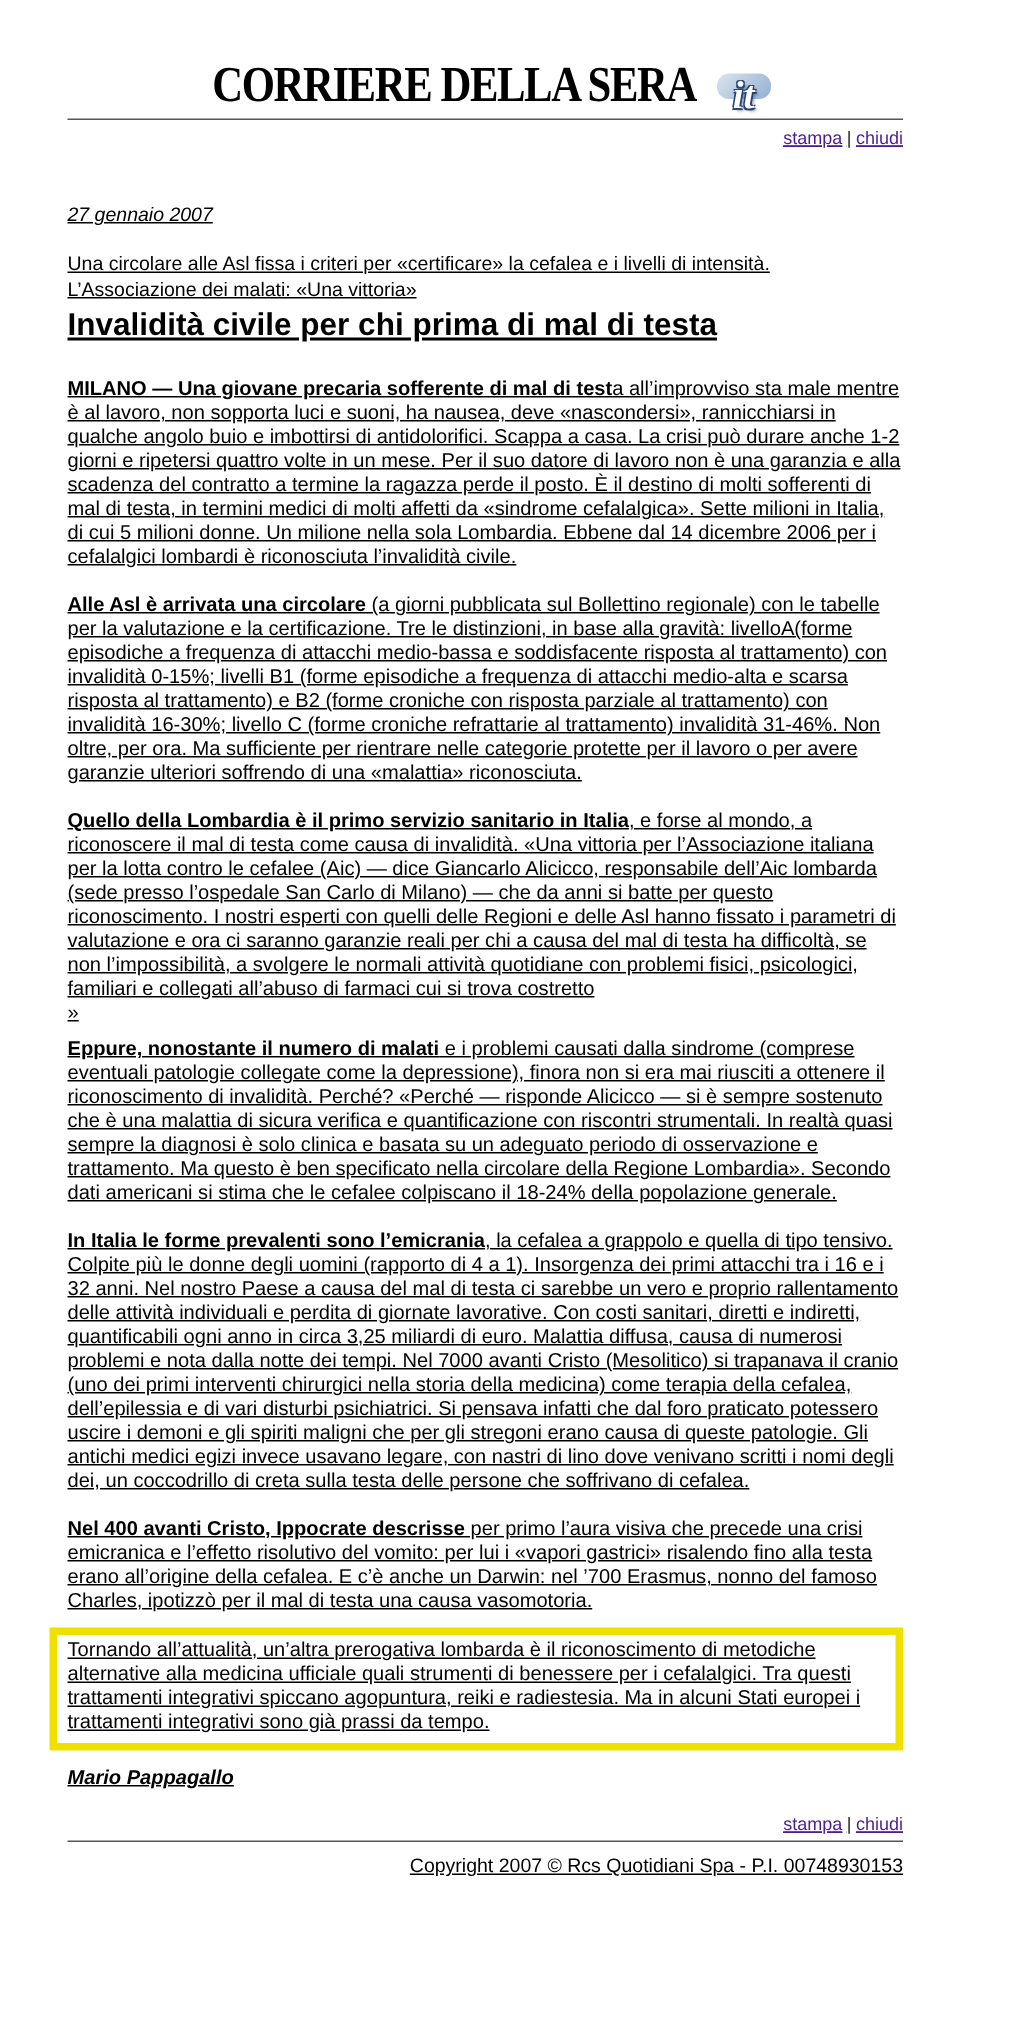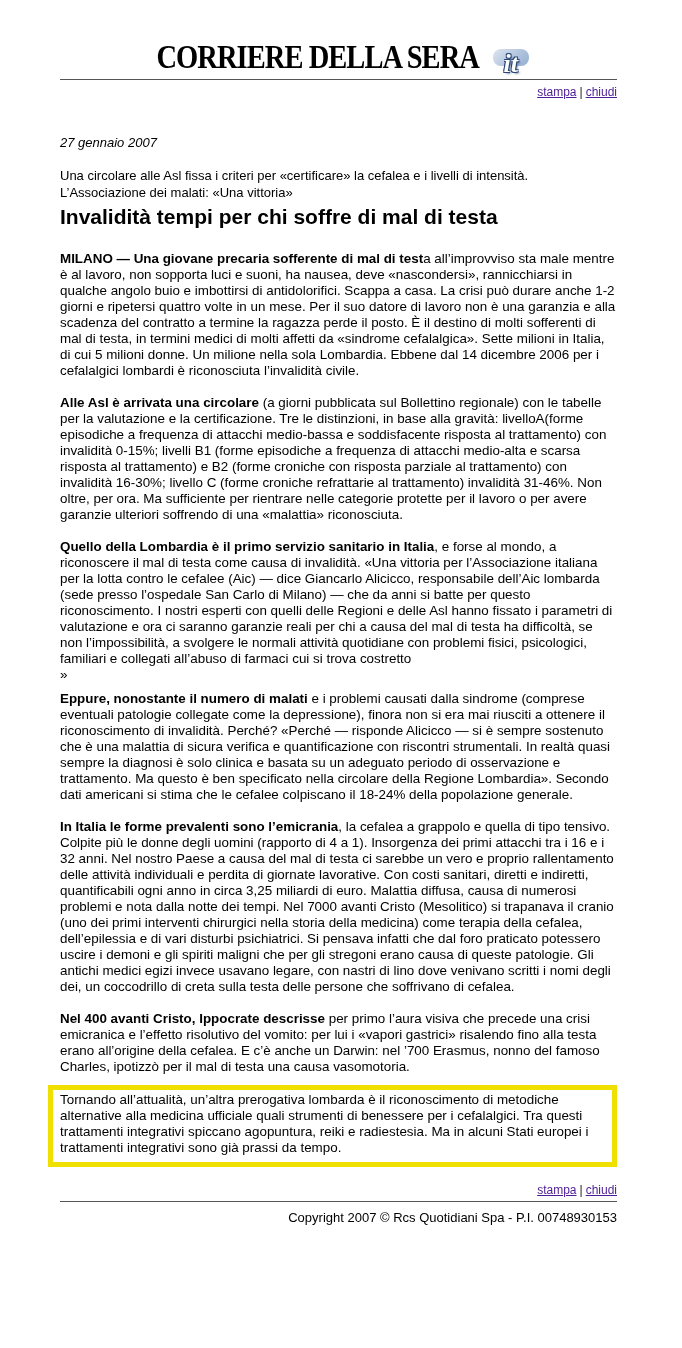--- a/index.html
+++ b/index.html
@@ -1,20 +1,20 @@
 <!DOCTYPE html>
 <html><head>
 <meta charset="utf-8">
 <style>
   html,body{margin:0;padding:0;}
   body{
     width:682px;height:1348px;overflow:hidden;background:#ffffff;color:#000;
     font-family:"Liberation Sans","DejaVu Sans",sans-serif;
   }
-  .content{margin-left:60px;width:557px;}
+  .content{margin-left:45px;width:557px;text-decoration:underline;}
   
   .masthead{padding-top:40px;text-align:center;}
   .logo{display:inline-flex;align-items:center;gap:5px;}
   .logo-text{
     font-family:"Liberation Serif","DejaVu Serif",serif;font-weight:bold;
     font-size:30px;letter-spacing:-1px;white-space:nowrap;
     display:inline-block;transform:scaleY(1.12) scaleX(.95);
   }
   .logo-badge{
     display:inline-block;width:36px;height:17px;border-radius:8px;
@@ -60,40 +60,41 @@
 
   <hr class="rule">
 
   <div class="linkbar">
     <a class="link">stampa</a><span class="sep">|</span><a class="link">chiudi</a>
   </div>
 
   <main>
     <p class="date">27 gennaio 2007</p>
     <p class="kicker">Una circolare alle Asl fissa i criteri per «certificare» la cefalea e i livelli di intensità. L’Associazione dei malati: «Una vittoria»</p>
-    <h1 class="headline">Invalidità tempi per chi soffre di mal di testa</h1>
+    <h1 class="headline">Invalidità civile per chi prima di mal di testa</h1>
 
     <div class="article-body">
 
       <p class="para"><strong>MILANO — Una giovane precaria sofferente di mal di test</strong><span>a all’improvviso sta male mentre è al lavoro, non sopporta luci e suoni, ha nausea, deve «nascondersi», rannicchiarsi in qualche angolo buio e imbottirsi di antidolorifici. Scappa a casa. La crisi può durare anche 1-2 giorni e ripetersi quattro volte in un mese. Per il suo datore di lavoro non è una garanzia e alla scadenza del contratto a termine la ragazza perde il posto. È il destino di molti sofferenti di mal di testa, in termini medici di molti affetti da «sindrome cefalalgica». Sette milioni in Italia, di cui 5 milioni donne. Un milione nella sola Lombardia. Ebbene dal 14 dicembre 2006 per i cefalalgici lombardi è riconosciuta l’invalidità civile.</span></p>
 
       <p class="para"><strong>Alle Asl è arrivata una circolare</strong><span> (a giorni pubblicata sul Bollettino regionale) con le tabelle per la valutazione e la certificazione. Tre le distinzioni, in base alla gravità: livelloA(forme episodiche a frequenza di attacchi medio-bassa e soddisfacente risposta al trattamento) con invalidità 0-15%; livelli B1 (forme episodiche a frequenza di attacchi medio-alta e scarsa risposta al trattamento) e B2 (forme croniche con risposta parziale al trattamento) con invalidità 16-30%; livello C (forme croniche refrattarie al trattamento) invalidità 31-46%. Non oltre, per ora. Ma sufficiente per rientrare nelle categorie protette per il lavoro o per avere garanzie ulteriori soffrendo di una «malattia» riconosciuta.</span></p>
 
       <p class="para para-tight"><strong>Quello della Lombardia è il primo servizio sanitario in Italia</strong><span>, e forse al mondo, a riconoscere il mal di testa come causa di invalidità. «Una vittoria per l’Associazione italiana per la lotta contro le cefalee (Aic) — dice Giancarlo Alicicco, responsabile dell’Aic lombarda (sede presso l’ospedale San Carlo di Milano) — che da anni si batte per questo riconoscimento. I nostri esperti con quelli delle Regioni e delle Asl hanno fissato i parametri di valutazione e ora ci saranno garanzie reali per chi a causa del mal di testa ha difficoltà, se non l’impossibilità, a svolgere le normali attività quotidiane con problemi fisici, psicologici, familiari e collegati all’abuso di farmaci cui si trova costretto</span><span class="closing-quote">»</span></p>
 
       <p class="para"><strong>Eppure, nonostante il numero di malati</strong><span> e i problemi causati dalla sindrome (comprese eventuali patologie collegate come la depressione), finora non si era mai riusciti a ottenere il riconoscimento di invalidità. Perché? «Perché — risponde Alicicco — si è sempre sostenuto che è una malattia di sicura verifica e quantificazione con riscontri strumentali. In realtà quasi sempre la diagnosi è solo clinica e basata su un adeguato periodo di osservazione e trattamento. Ma questo è ben specificato nella circolare della Regione Lombardia». Secondo dati americani si stima che le cefalee colpiscano il 18-24% della popolazione generale.</span></p>
 
       <p class="para"><strong>In Italia le forme prevalenti sono l’emicrania</strong><span>, la cefalea a grappolo e quella di tipo tensivo. Colpite più le donne degli uomini (rapporto di 4 a 1). Insorgenza dei primi attacchi tra i 16 e i 32 anni. Nel nostro Paese a causa del mal di testa ci sarebbe un vero e proprio rallentamento delle attività individuali e perdita di giornate lavorative. Con costi sanitari, diretti e indiretti, quantificabili ogni anno in circa 3,25 miliardi di euro. Malattia diffusa, causa di numerosi problemi e nota dalla notte dei tempi. Nel 7000 avanti Cristo (Mesolitico) si trapanava il cranio (uno dei primi interventi chirurgici nella storia della medicina) come terapia della cefalea, dell’epilessia e di vari disturbi psichiatrici. Si pensava infatti che dal foro praticato potessero uscire i demoni e gli spiriti maligni che per gli stregoni erano causa di queste patologie. Gli antichi medici egizi invece usavano legare, con nastri di lino dove venivano scritti i nomi degli dei, un coccodrillo di creta sulla testa delle persone che soffrivano di cefalea.</span></p>
 
       <p class="para para-tight" style="margin-bottom:10px"><strong>Nel 400 avanti Cristo, Ippocrate descrisse</strong><span> per primo l’aura visiva che precede una crisi emicranica e l’effetto risolutivo del vomito: per lui i «vapori gastrici» risalendo fino alla testa erano all’origine della cefalea. E c’è anche un Darwin: nel ’700 Erasmus, nonno del famoso Charles, ipotizzò per il mal di testa una causa vasomotoria.</span></p>
 
       <div class="highlight-box" style="border-color: rgb(240, 224, 0);">
         <p>Tornando all’attualità, un’altra prerogativa lombarda è il riconoscimento di metodiche alternative alla medicina ufficiale quali strumenti di benessere per i cefalalgici. Tra questi trattamenti integrativi spiccano agopuntura, reiki e radiestesia. Ma in alcuni Stati europei i trattamenti integrativi sono già prassi da tempo.</p>
       </div>
 
+      <p class="byline">Mario Pappagallo</p>
     </div>
   </main>
 
   <footer class="footer">
     <div class="linkbar">
       <a class="link">stampa</a><span class="sep">|</span><a class="link">chiudi</a>
     </div>
     <hr class="rule">
     <p class="copyright">Copyright 2007 © Rcs Quotidiani Spa - P.I. 00748930153</p>
   </footer>

